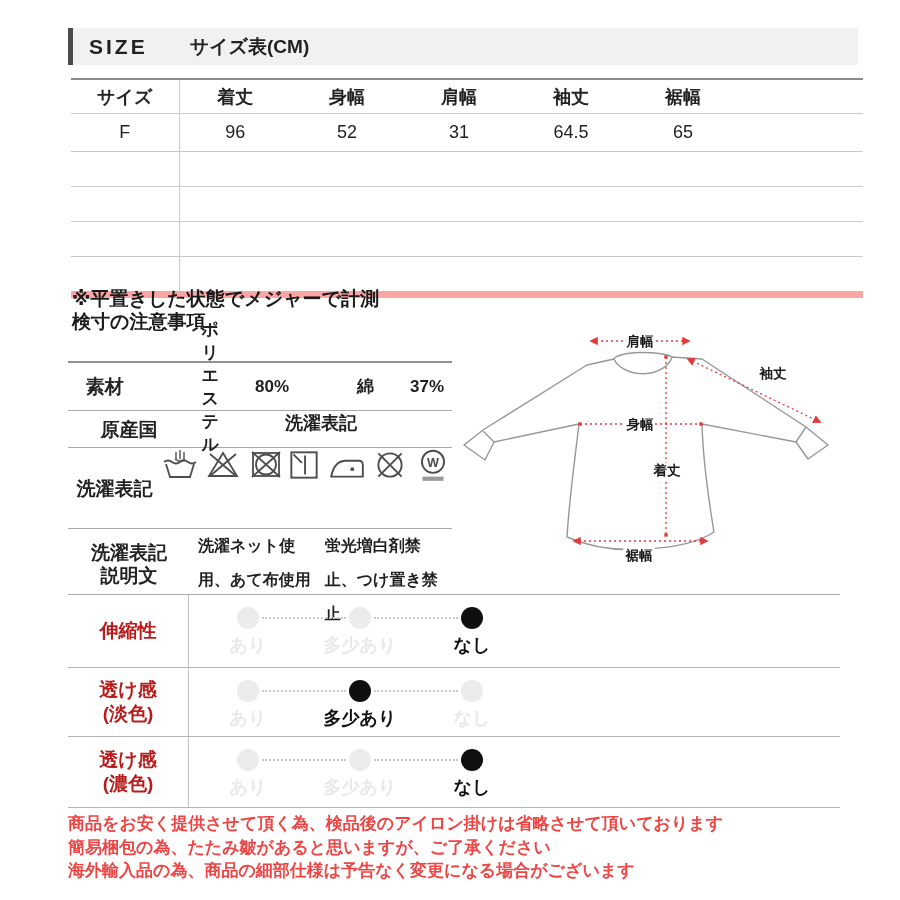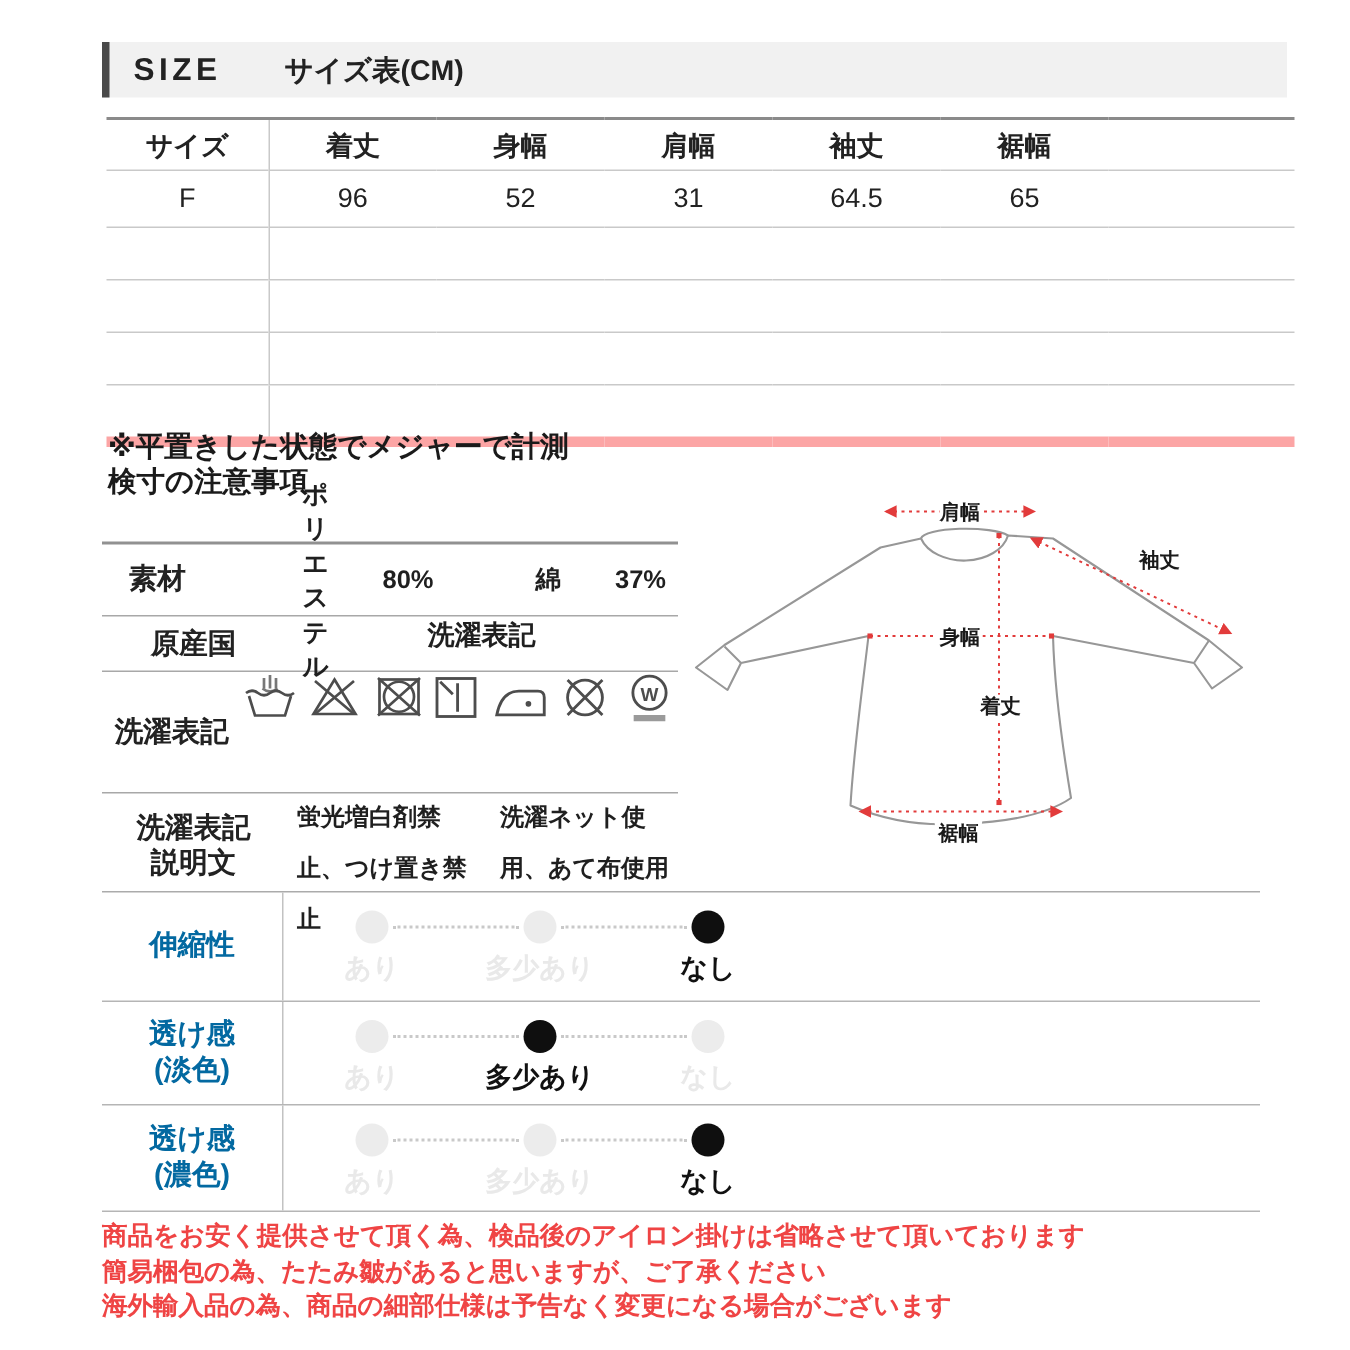--- a/index.html
+++ b/index.html
@@ -39,21 +39,21 @@
   .mat-pct{width:70px;text-align:right;padding-right:8px;}
   .center-val{text-align:center;font-size:18px;font-weight:600;}
   .icon-row{display:flex;justify-content:center;gap:5px;}
   .icon-row svg{display:block;}
   .care-line{font-size:16px;font-weight:600;line-height:34px;padding-left:8px;}
 
   
   #scales{left:68px;top:578px;width:772px;border-top:1px solid #ababab;}
   .scale-row{display:flex;border-bottom:1px solid #b5b5b5;}
   .scale-label{width:120px;border-right:1px solid #c2c2c2;display:flex;flex-direction:column;
-               align-items:center;justify-content:center;font-size:19px;font-weight:600;line-height:24px;color:#0369a1;}
+               align-items:center;justify-content:center;font-size:19px;font-weight:600;line-height:24px;color:#b91c1c;}
   .scale-content{flex:1;position:relative;}
   .dot{position:absolute;top:12px;width:22px;height:22px;border-radius:50%;background:#ececec;}
   .dot.sel{background:#0f0f0f;}
   .conn{position:absolute;top:22px;width:84px;border-top:2px dotted #c9c9c9;}
   .opt-label{position:absolute;top:38px;width:120px;text-align:center;font-size:18px;
              font-weight:600;color:#e9e9e9;}
   .opt-label.sel{color:#111;}
 
   
   #footer{left:68px;top:796px;font-size:17px;line-height:23.5px;font-weight:600;color:#ef4444;}
@@ -223,22 +223,22 @@
             </span>
         </div>
       </div>
     </div>
     <div class="info-row" style="height:70px">
       <div class="info-label">
         <span>洗濯表記</span>
         <span>説明文</span>
       </div>
       <div class="info-content">
+        <div class="care-line">洗濯ネット使用、あて布使用</div>
         <div class="care-line">蛍光増白剤禁止、つけ置き禁止</div>
-        <div class="care-line">洗濯ネット使用、あて布使用</div>
       </div>
     </div>
   </div>
 
   <div id="scales" class="abs">
     <div class="scale-row" style="height:72px">
       <div class="scale-label">
         <span>伸縮性</span>
       </div>
       <div class="scale-content">

